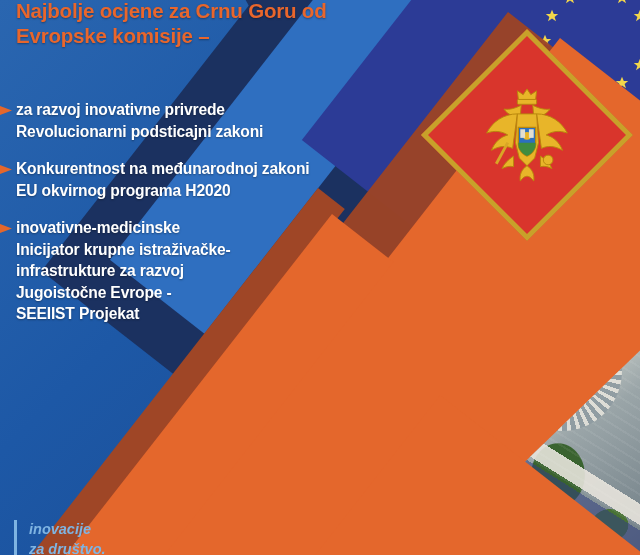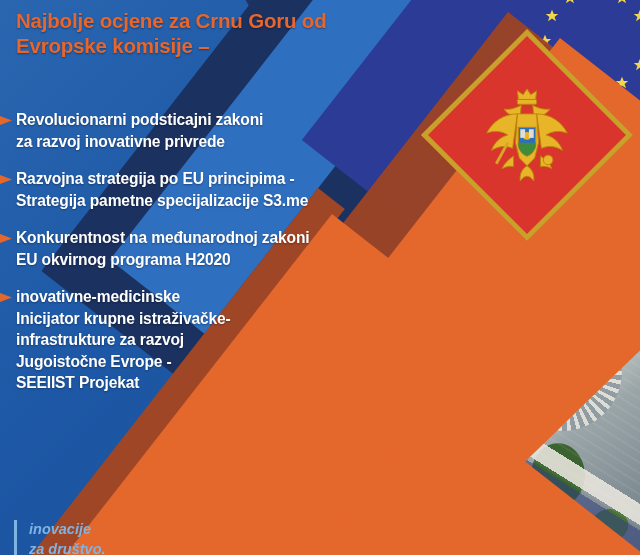--- a/index.html
+++ b/index.html
@@ -149,21 +149,21 @@
     position:absolute;right:18px;top:86px;width:120px;height:120px;
     background:repeating-conic-gradient(from 0deg at 50% 50%, #e8e6de 0deg 4deg, #8d9aa0 4deg 9deg);
     border-radius:50%;opacity:.85;
   }
   .photo .shade{
     position:absolute;inset:0;
     background:linear-gradient(160deg,rgba(0,0,0,.12),rgba(0,0,0,0) 45%);
   }
 
   
-  .content{position:absolute;inset:0;margin-top:10px;}
+  .content{position:absolute;inset:0;}
 
   .headline{
     position:absolute;left:16px;top:-2px;width:400px;
     color:#e8662c;
     font-size:20.5px;line-height:25px;
     font-weight:bold;
     letter-spacing:-.2px;
     text-shadow:0 1px 2px rgba(0,0,0,.35);
   }
   .headline div{white-space:nowrap;}
@@ -290,36 +290,25 @@
 
     <div class="bullets">
 
       <div class="bullet">
         <span class="marker">
           <svg viewBox="0 0 17 13" xmlns="http://www.w3.org/2000/svg">
               <polygon points="0,0 17,6.5 0,13 4,6.5" fill="#e4672c"></polygon>
             </svg>
         </span>
         <div class="btext">
+          <div>za razvoj inovativne privrede</div>
           <div>Revolucionarni podsticajni zakoni</div>
-          <div>za razvoj inovativne privrede</div>
         </div>
       </div>
 
-      <div class="bullet">
-        <span class="marker">
-          <svg viewBox="0 0 17 13" xmlns="http://www.w3.org/2000/svg">
-              <polygon points="0,0 17,6.5 0,13 4,6.5" fill="#e4672c"></polygon>
-            </svg>
-        </span>
-        <div class="btext">
-          <div>Razvojna strategija po EU principima -</div>
-          <div>Strategija pametne specijalizacije S3.me</div>
-        </div>
-      </div>
 
       <div class="bullet">
         <span class="marker">
           <svg viewBox="0 0 17 13" xmlns="http://www.w3.org/2000/svg">
               <polygon points="0,0 17,6.5 0,13 4,6.5" fill="#e4672c"></polygon>
             </svg>
         </span>
         <div class="btext">
           <div>Konkurentnost na međunarodnoj zakoni</div>
           <div>EU okvirnog programa H2020</div>

